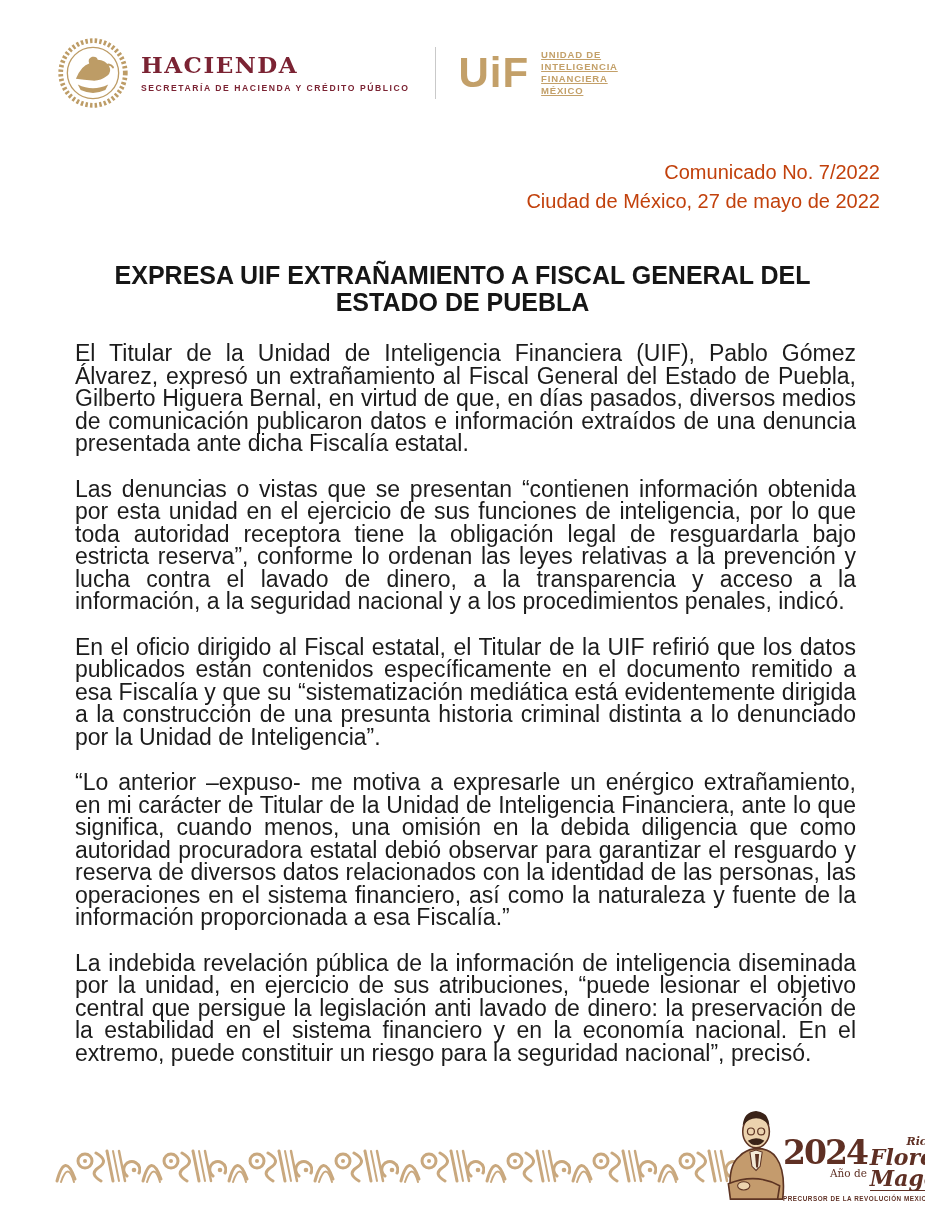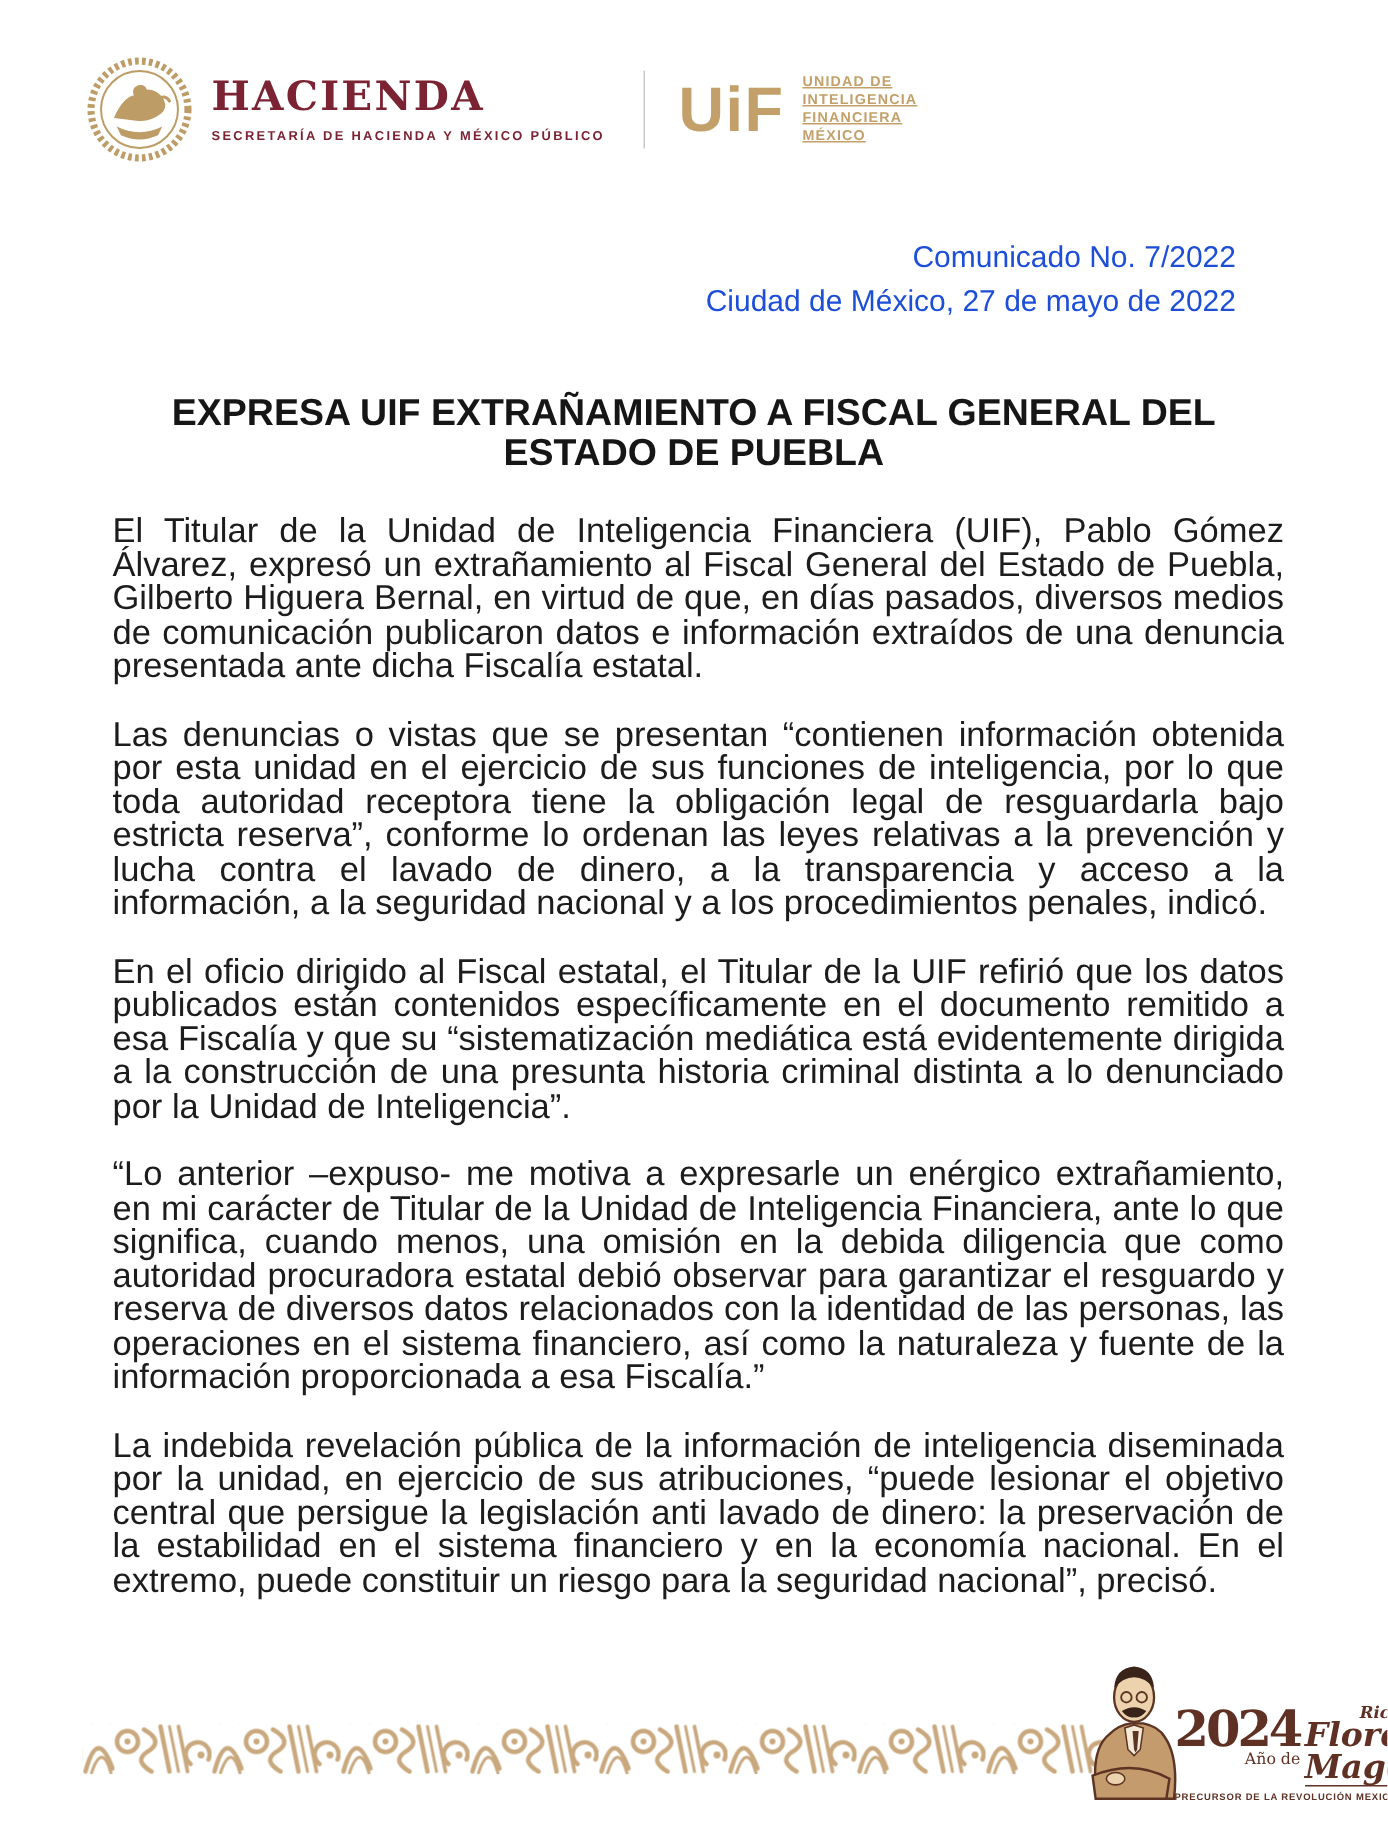--- a/index.html
+++ b/index.html
@@ -20,21 +20,21 @@
     display: flex;
     align-items: center;
     padding: 34px 0 0 55px;
     height: 112px;
   }
   .emblem { width: 76px; height: 74px; flex: 0 0 auto; }
   .hacienda-block { margin-left: 10px; }
   .hacienda-name {
     font-family: "DejaVu Serif", serif;
     font-weight: 700;
-    font-size: 27px;
+    font-size: 23px;
     letter-spacing: 1.5px;
     color: #7b2333;
     line-height: 1.05;
   }
   .hacienda-sub {
     font-size: 8.6px;
     font-weight: 700;
     letter-spacing: 1.55px;
     color: #7b2333;
     margin-top: 5px;
@@ -62,25 +62,25 @@
     font-size: 9.5px;
     font-weight: 700;
     letter-spacing: 0.8px;
     line-height: 1.25;
     text-decoration: underline;
   }
 
   
   .meta {
     margin-top: 46px;
-    padding-right: 101px;
+    padding-right: 45px;
     text-align: right;
     font-size: 20px;
     line-height: 29px;
-    color: #1d4ed8;
+    color: #c2410c;
   }
 
   
   .doc-title {
     margin: 46px auto 0 auto;
     max-width: 740px;
     text-align: center;
     font-weight: 700;
     font-size: 25px;
     line-height: 27px;
@@ -176,21 +176,21 @@
         <circle cx="40" cy="38" r="34" fill="none" stroke="#bd9c66" stroke-width="5" stroke-dasharray="2.6 2.3"></circle>
         <circle cx="40" cy="38" r="27" fill="none" stroke="#bd9c66" stroke-width="1.4"></circle>
         <path d="M22,44 q6,-14 14,-16 q-2,-5 3,-7 q5,-1 6,3 q8,0 12,7 q3,6 -2,10 q-8,6 -16,5 q-8,-1 -17,-2 z" fill="#bd9c66"></path>
         <path d="M52,31 q6,-4 9,1" stroke="#bd9c66" stroke-width="2.2" fill="none" stroke-linecap="round"></path>
         <path d="M24,50 q16,8 32,0 l-3,6 q-13,6 -26,0 z" fill="#bd9c66"></path>
       </svg>
     </div>
 
     <div class="hacienda-block">
       <div class="hacienda-name">HACIENDA</div>
-      <div class="hacienda-sub">SECRETARÍA DE HACIENDA Y MÉXICO PÚBLICO</div>
+      <div class="hacienda-sub">SECRETARÍA DE HACIENDA Y CRÉDITO PÚBLICO</div>
     </div>
 
     <div class="logo-divider"></div>
 
     <div class="uif-mark">
       <span class="glyph">U</span>
         <span class="glyph">i</span>
         <span class="glyph">F</span>
     </div>
 

